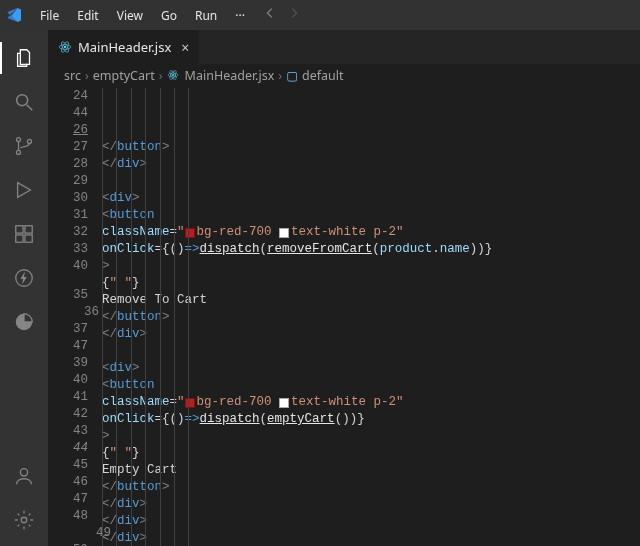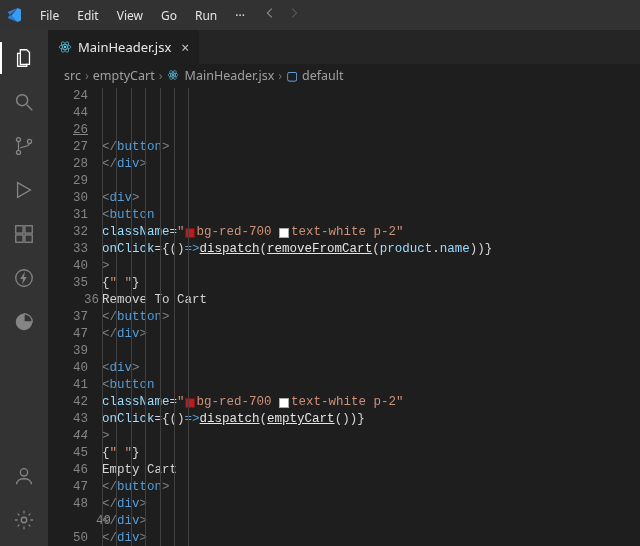--- a/index.html
+++ b/index.html
@@ -277,21 +277,21 @@
           <div style="height: 17px;">44</div>
           <div style="height: 17px; text-decoration: underline;">26</div>
           <div style="height: 17px;">27</div>
           <div style="height: 17px;">28</div>
           <div style="height: 17px;">29</div>
           <div style="height: 17px;">30</div>
           <div style="height: 17px;">31</div>
           <div style="height: 17px;">32</div>
           <div style="height: 17px;">33</div>
           <div style="height: 17px;">40</div>
-          <div style="height: 17px;">35</div>
+          <div style="height: 17px; margin-top: 12px;">35</div>
           <div style="height: 17px; padding-left: 36px;">36</div>
           <div style="height: 17px;">37</div>
           <div style="height: 17px;">47</div>
           <div style="height: 17px;">39</div>
           <div style="height: 17px;">40</div>
           <div style="height: 17px;">41</div>
           <div style="height: 17px;">42</div>
           <div style="height: 17px;">43</div>
           <div style="height: 17px; font-style: italic;">44</div>
           <div style="height: 17px;">45</div>

